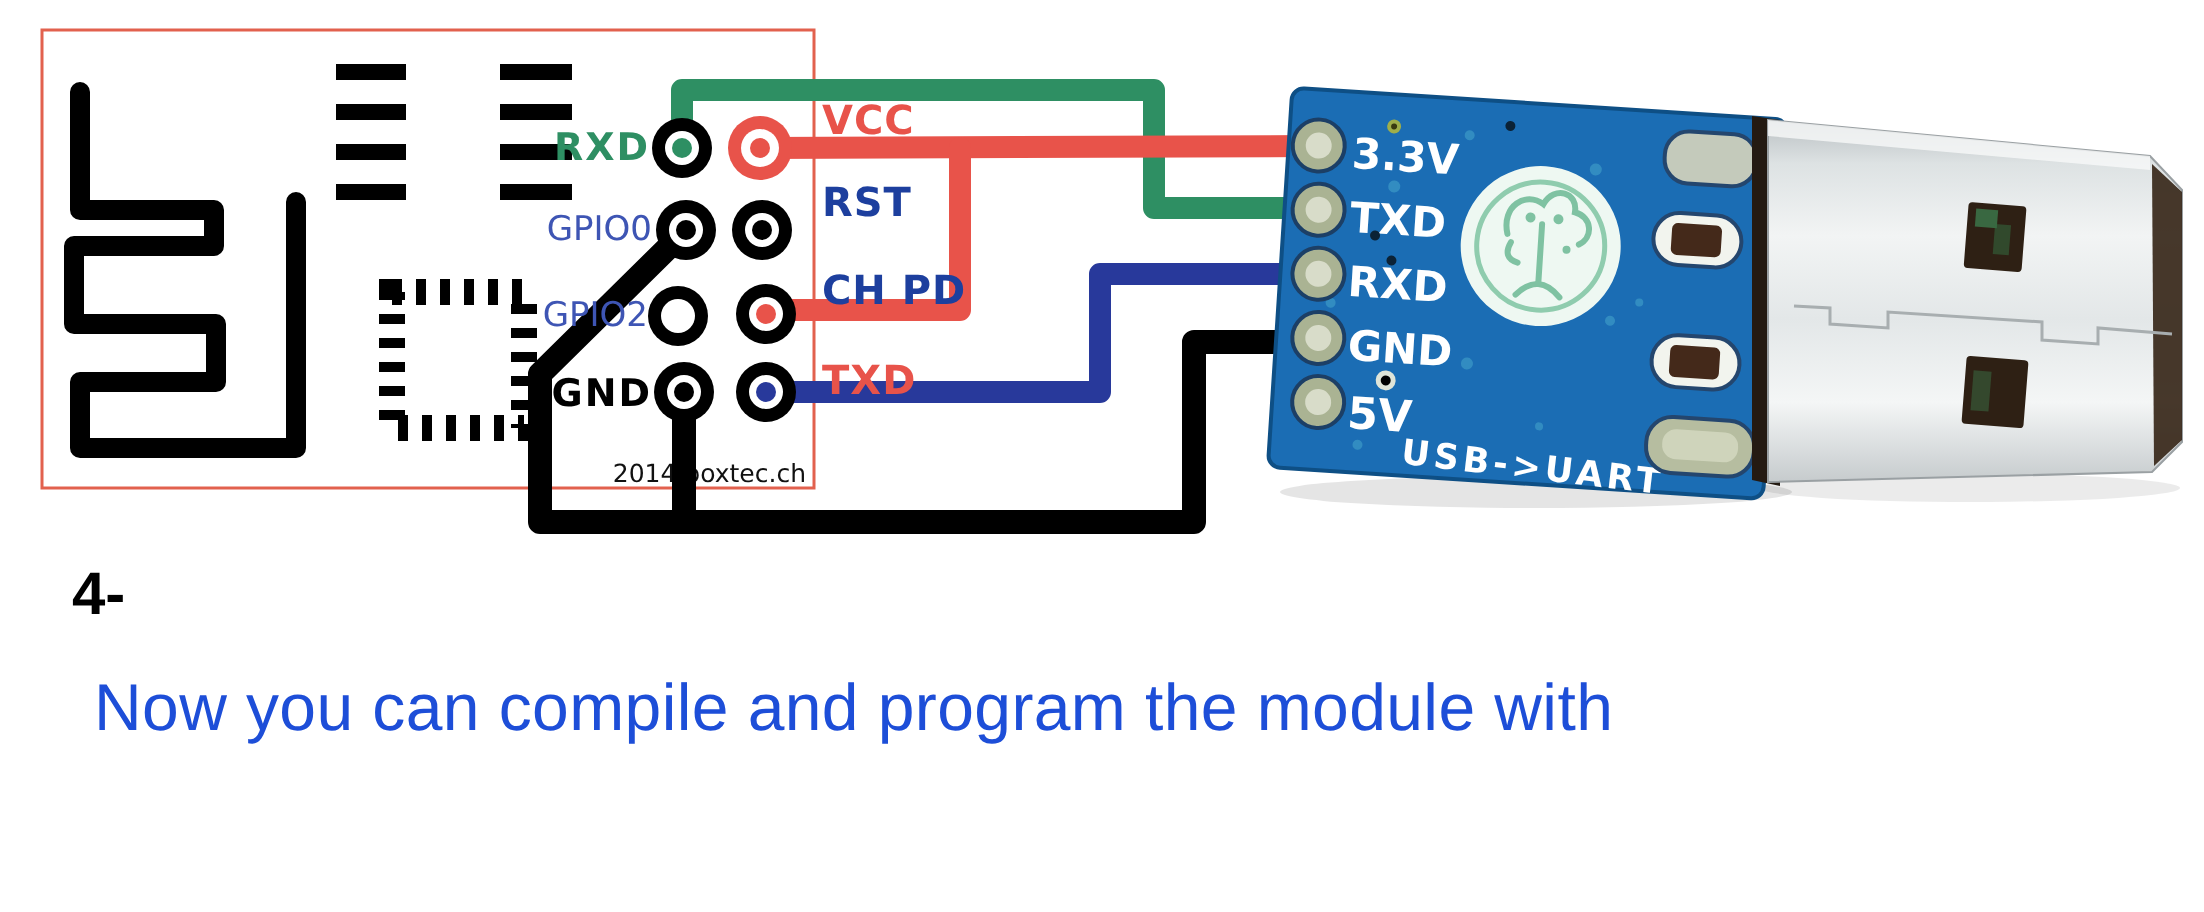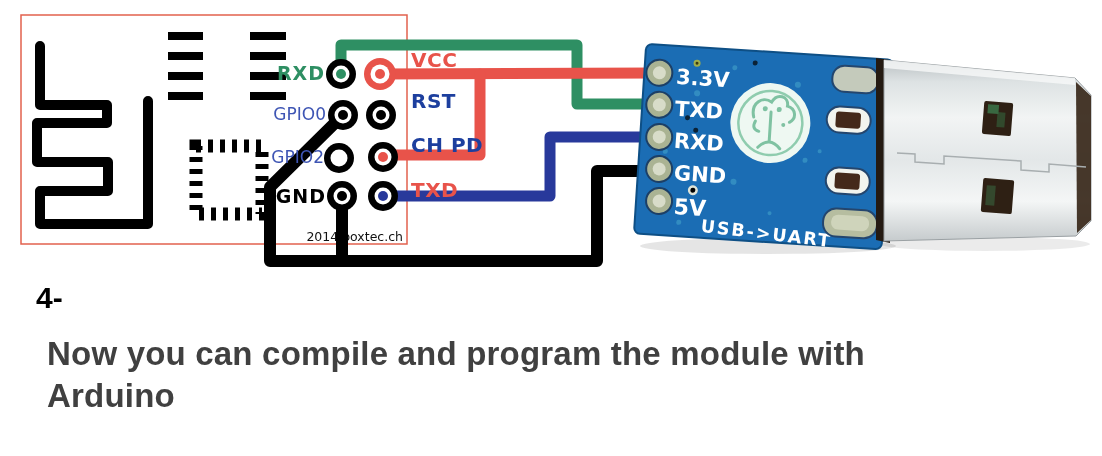--- a/index.html
+++ b/index.html
@@ -1,20 +1,20 @@
 <!DOCTYPE html>
 <html><head>
 <meta charset="utf-8">
 <style>
   html,body{margin:0;padding:0;background:#ffffff;}
   #stage{position:relative;width:1102px;height:456px;background:#ffffff;overflow:hidden;
          font-family:"Liberation Sans",sans-serif;}
   #stage svg{position:absolute;left:0;top:0;}
   .caption-step{position:absolute;left:36px;top:281px;font-size:30px;font-weight:bold;color:#000;}
-  .caption-text{position:absolute;left:47px;top:333px;font-size:33px;font-weight:bold;color:#404040;
+  .caption-text{position:absolute;left:47px;top:333px;font-size:33px;font-weight:normal;color:#1d4ed8;
                 line-height:1.27;letter-spacing:0.2px;white-space:nowrap;}
   .svgtext{font-family:"DejaVu Sans",sans-serif;}
 </style>
 </head>
 <body>
 
 <div id="stage">
 
 <svg width="1102" height="456" viewBox="0 0 1102 456">
   <defs>
@@ -220,16 +220,15 @@
         <rect x="982" y="179" width="31" height="34" rx="2" fill="#2e2014"></rect>
         <rect x="986" y="186" width="9" height="20" fill="#3c7a4c" opacity="0.45"></rect>
       </g>
     </g>
   </g>
 </svg>
 
 <div class="caption-step">4-</div>
 <div class="caption-text">
   <div>Now you can compile and program the module with</div>
-  <div>Arduino</div>
 </div>
 
 </div>
 
 </body></html>

